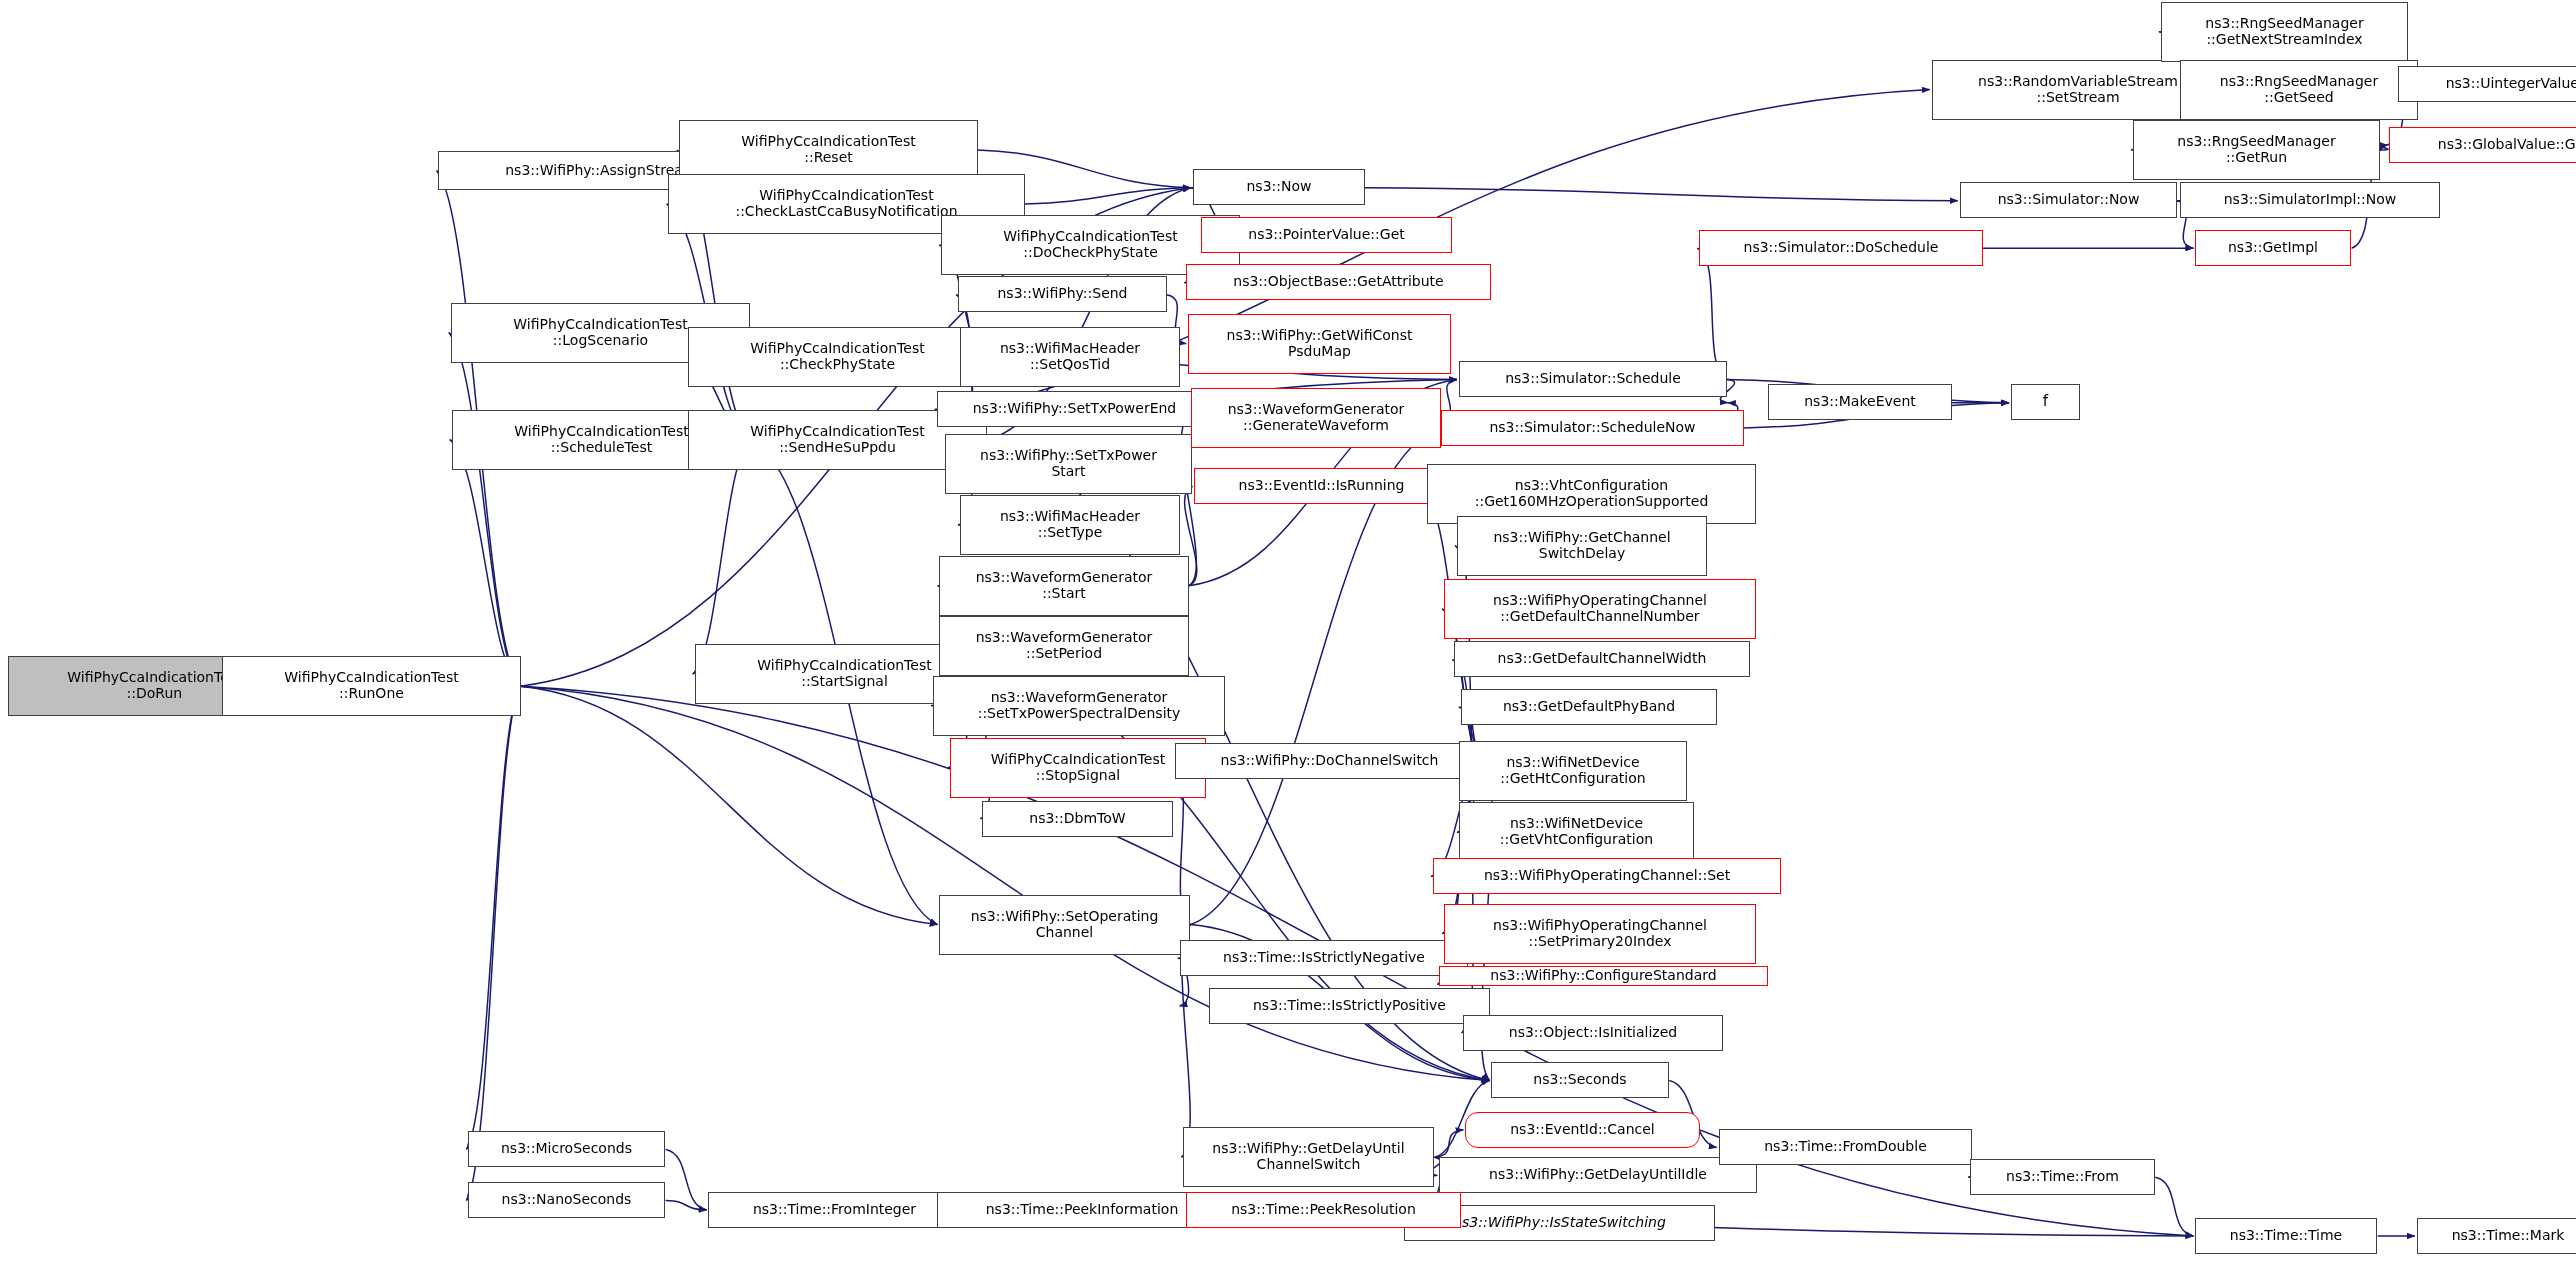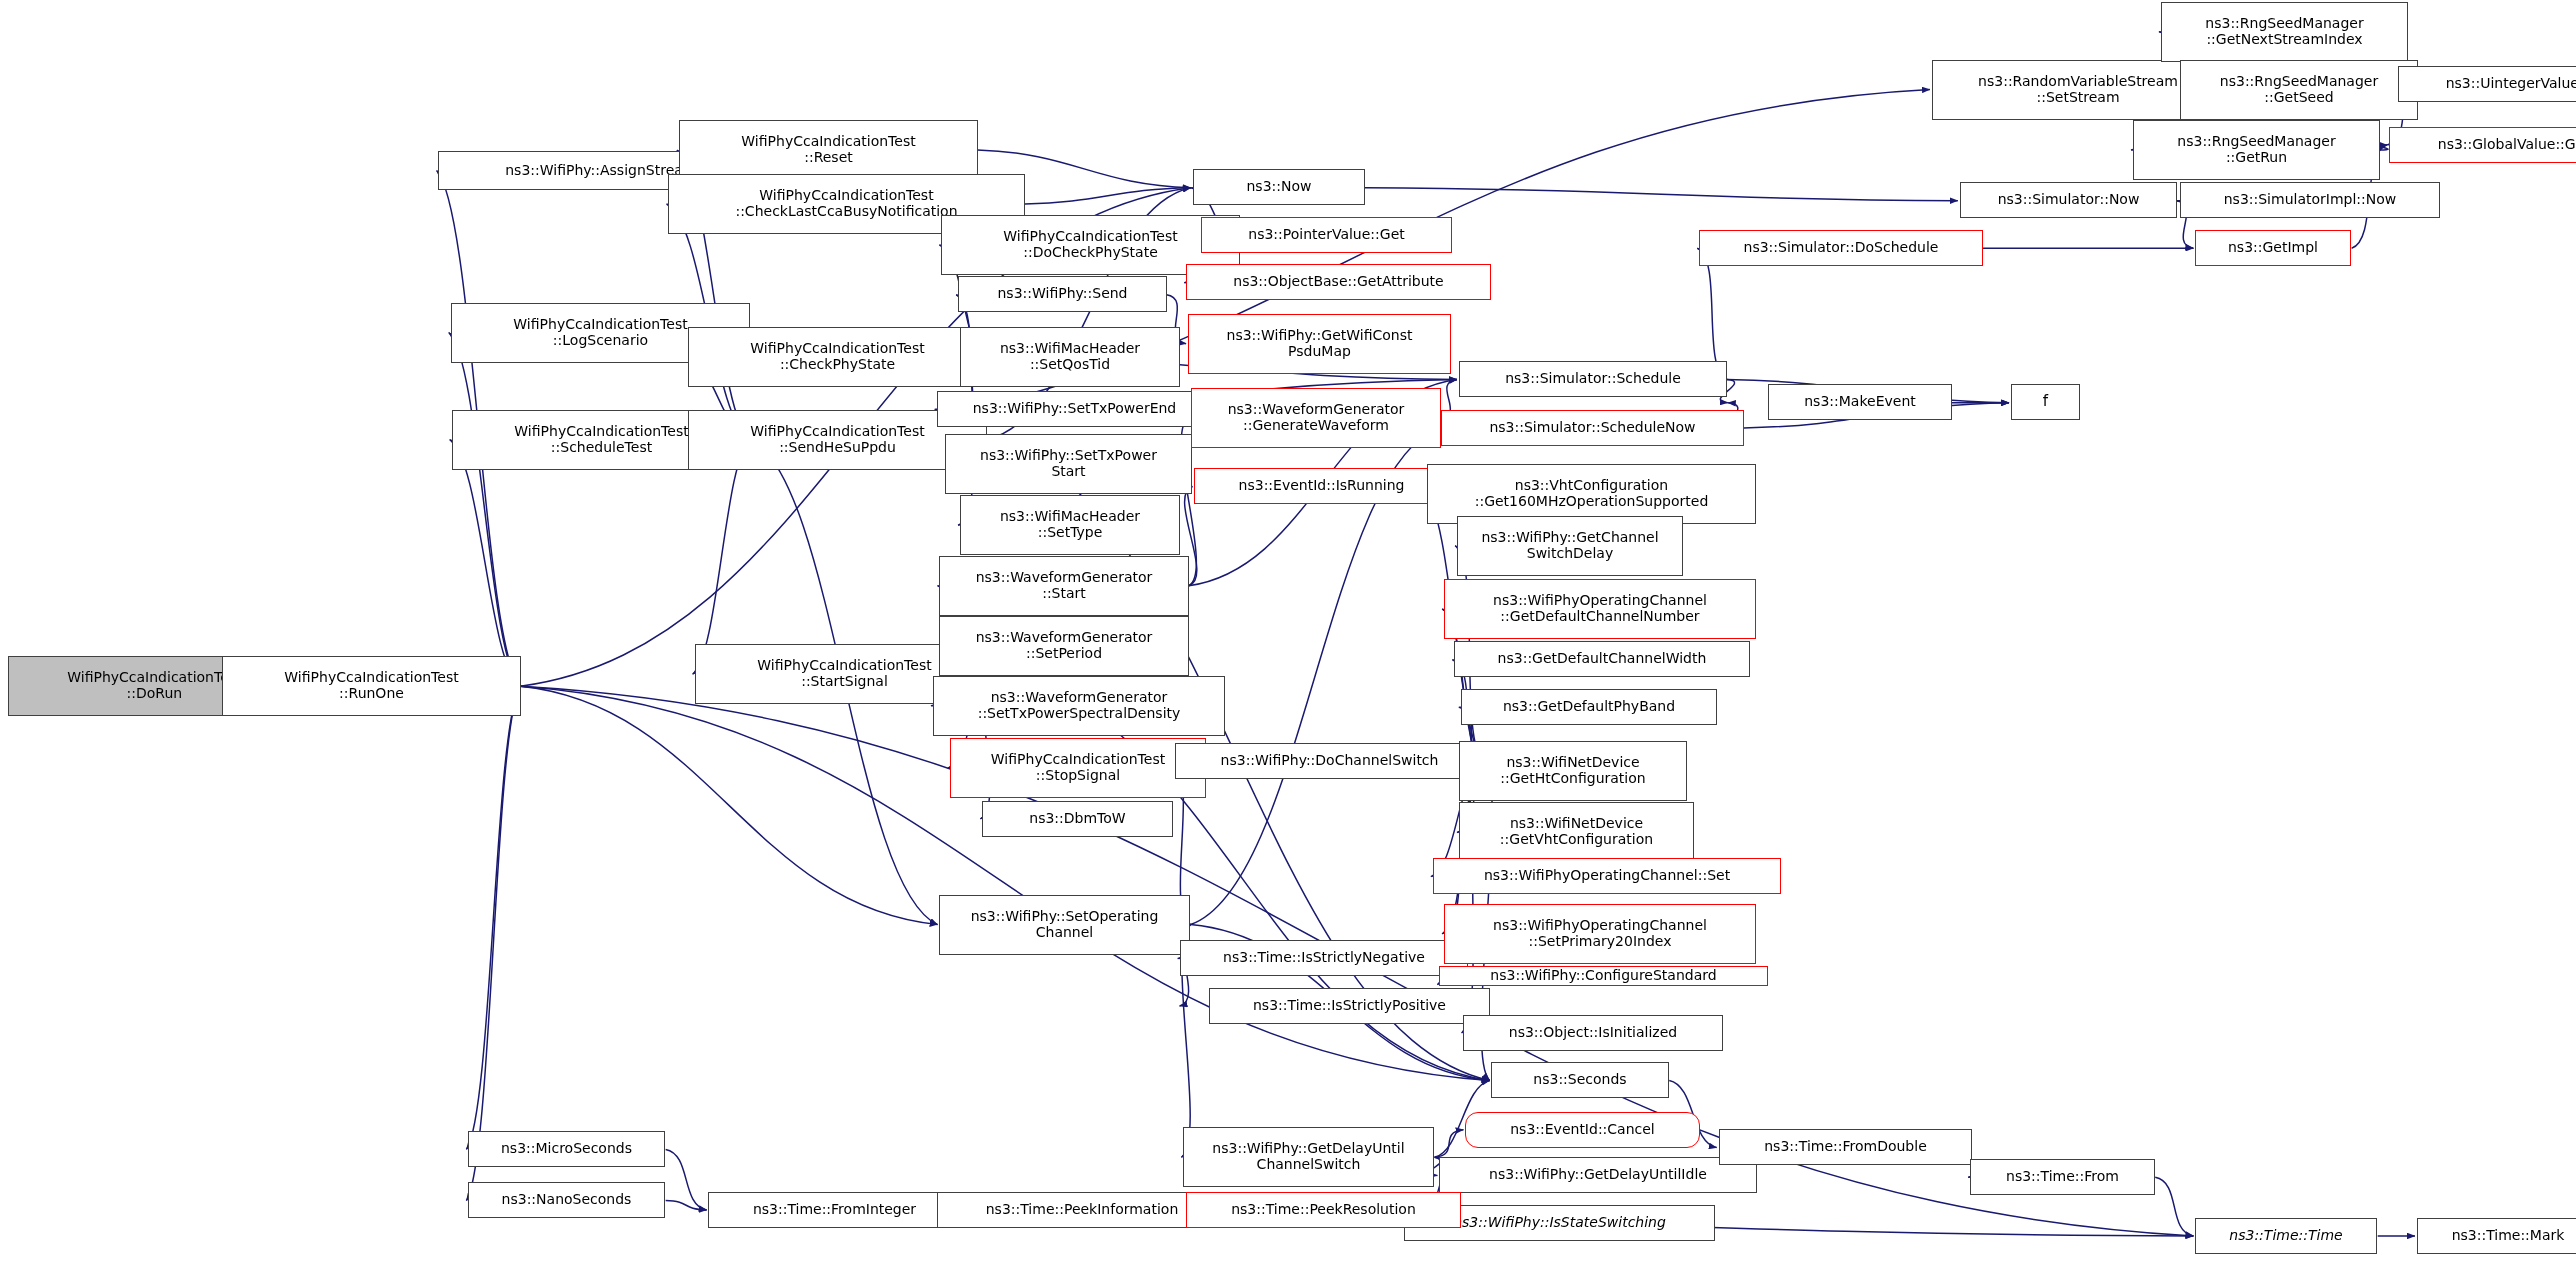--- a/index.html
+++ b/index.html
@@ -199,21 +199,21 @@
       <div class="node red" style="left: 1194px; top: 468px; width: 255px; height: 36px; font-size: 14px;">ns3::EventId::IsRunning</div>
       <div class="node" style="left: 939px; top: 895px; width: 251px; height: 60px; font-size: 14px;">ns3::WifiPhy::SetOperating
 Channel</div>
       <div class="node" style="left: 1180px; top: 940px; width: 288px; height: 36px; font-size: 14px;">ns3::Time::IsStrictlyNegative</div>
       <div class="node" style="left: 1181px; top: 988px; width: 281px; height: 36px; font-size: 14px; margin-left: 28px;">ns3::Time::IsStrictlyPositive</div>
       <div class="node" style="left: 1175px; top: 743px; width: 309px; height: 36px; font-size: 14px;">ns3::WifiPhy::DoChannelSwitch</div>
       <div class="node" style="left: 1459px; top: 361px; width: 268px; height: 36px; font-size: 14px;">ns3::Simulator::Schedule</div>
       <div class="node red" style="left: 1441px; top: 410px; width: 303px; height: 36px; font-size: 14px;">ns3::Simulator::ScheduleNow</div>
       <div class="node" style="left: 1427px; top: 464px; width: 329px; height: 60px; font-size: 14px;">ns3::VhtConfiguration
 ::Get160MHzOperationSupported</div>
-      <div class="node" style="left: 1457px; top: 516px; width: 226px; height: 60px; font-size: 14px;">ns3::WifiPhy::GetChannel
+      <div class="node" style="left: 1457px; top: 516px; width: 250px; height: 60px; font-size: 14px;">ns3::WifiPhy::GetChannel
 SwitchDelay</div>
       <div class="node red" style="left: 1444px; top: 579px; width: 312px; height: 60px; font-size: 14px;">ns3::WifiPhyOperatingChannel
 ::GetDefaultChannelNumber</div>
       <div class="node" style="left: 1454px; top: 641px; width: 296px; height: 36px; font-size: 14px;">ns3::GetDefaultChannelWidth</div>
       <div class="node" style="left: 1461px; top: 689px; width: 256px; height: 36px; font-size: 14px;">ns3::GetDefaultPhyBand</div>
       <div class="node" style="left: 1459px; top: 741px; width: 228px; height: 60px; font-size: 14px;">ns3::WifiNetDevice
 ::GetHtConfiguration</div>
       <div class="node" style="left: 1459px; top: 802px; width: 235px; height: 60px; font-size: 14px;">ns3::WifiNetDevice
 ::GetVhtConfiguration</div>
       <div class="node red" style="left: 1433px; top: 858px; width: 348px; height: 36px; font-size: 14px;">ns3::WifiPhyOperatingChannel::Set</div>
@@ -227,21 +227,21 @@
       <div class="node" style="left: 1404px; top: 1205px; width: 311px; height: 36px; font-size: 14px; font-style: italic;">ns3::WifiPhy::IsStateSwitching</div>
       <div class="node" style="left: 1183px; top: 1127px; width: 251px; height: 60px; font-size: 14px;">ns3::WifiPhy::GetDelayUntil
 ChannelSwitch</div>
       <div class="node" style="left: 468px; top: 1131px; width: 197px; height: 36px; font-size: 14px;">ns3::MicroSeconds</div>
       <div class="node" style="left: 468px; top: 1182px; width: 197px; height: 36px; font-size: 14px;">ns3::NanoSeconds</div>
       <div class="node" style="left: 708px; top: 1192px; width: 253px; height: 36px; font-size: 14px;">ns3::Time::FromInteger</div>
       <div class="node" style="left: 937px; top: 1192px; width: 290px; height: 36px; font-size: 14px;">ns3::Time::PeekInformation</div>
       <div class="node red" style="left: 1186px; top: 1192px; width: 275px; height: 36px; font-size: 14px;">ns3::Time::PeekResolution</div>
       <div class="node" style="left: 1719px; top: 1129px; width: 253px; height: 36px; font-size: 14px;">ns3::Time::FromDouble</div>
       <div class="node" style="left: 1970px; top: 1159px; width: 185px; height: 36px; font-size: 14px;">ns3::Time::From</div>
-      <div class="node" style="left: 2195px; top: 1218px; width: 182px; height: 36px; font-size: 14px; font-style: italic;">ns3::Time::Time</div>
+      <div class="node" style="left: 2195px; top: 1218px; width: 182px; height: 36px; font-size: 14px;">ns3::Time::Time</div>
       <div class="node" style="left: 2417px; top: 1218px; width: 182px; height: 36px; font-size: 14px;">ns3::Time::Mark</div>
       <div class="node" style="left: 1730px; top: 384px; width: 184px; height: 36px; font-size: 14px; margin-left: 38px;">ns3::MakeEvent</div>
       <div class="node" style="left: 2011px; top: 384px; width: 69px; height: 36px; font-size: 15px;">f</div>
       <div class="node red" style="left: 1699px; top: 230px; width: 284px; height: 36px; font-size: 14px;">ns3::Simulator::DoSchedule</div>
       <div class="node" style="left: 1932px; top: 60px; width: 292px; height: 60px; font-size: 14px;">ns3::RandomVariableStream
 ::SetStream</div>
       <div class="node" style="left: 2161px; top: 1.9px; width: 247px; height: 60px; font-size: 14px;">ns3::RngSeedManager
 ::GetNextStreamIndex</div>
       <div class="node" style="left: 2180px; top: 60px; width: 238px; height: 60px; font-size: 14px;">ns3::RngSeedManager
 ::GetSeed</div>

